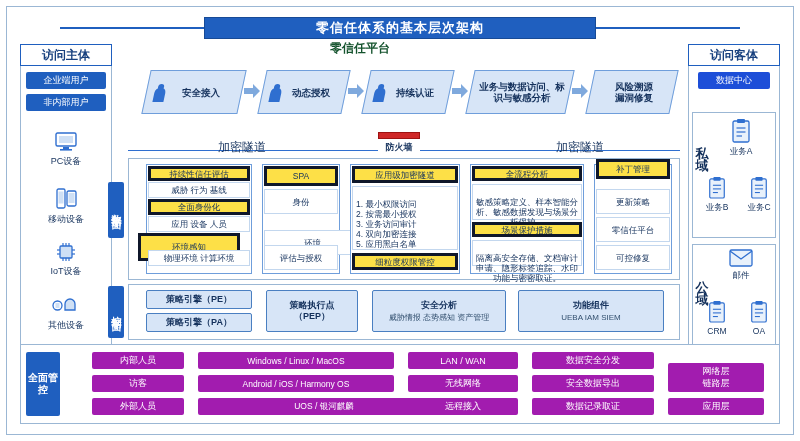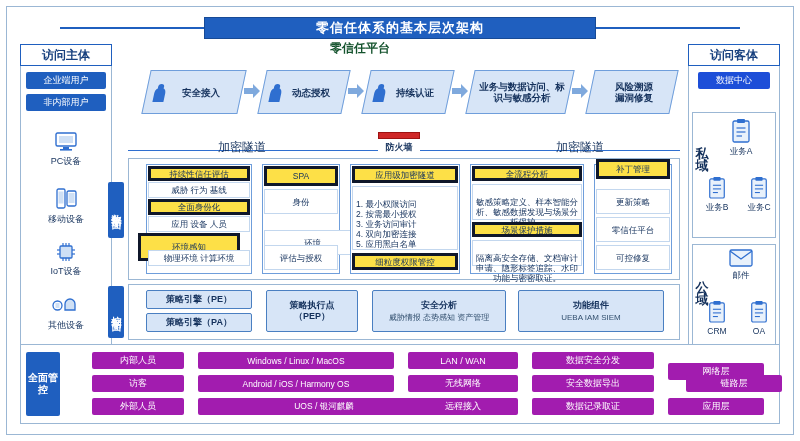--- a/index.html
+++ b/index.html
@@ -649,15 +649,15 @@
 
   <div class="bcell" style="left:408px; top:352px; width:110px;">LAN / WAN</div>
   <div class="bcell" style="left:408px; top:375px; width:110px;">无线网络</div>
   <div class="bcell" style="left:408px; top:398px; width:110px;">远程接入</div>
 
   <div class="bcell" style="left:532px; top:352px; width:122px;">数据安全分发</div>
   <div class="bcell" style="left:532px; top:375px; width:122px;">安全数据导出</div>
   <div class="bcell" style="left:532px; top:398px; width:122px;">数据记录取证</div>
 
   <div class="bcell" style="left:668px; top:352px; width:96px;margin-top:11px;">网络层</div>
-  <div class="bcell" style="left:668px; top:375px; width:96px;margin-left:18px;">链路层</div>
+  <div class="bcell" style="left:668px; top:375px; width:96px;">链路层</div>
   <div class="bcell" style="left:668px; top:398px; width:96px;">应用层</div>
 </div>
 
 </body></html>

